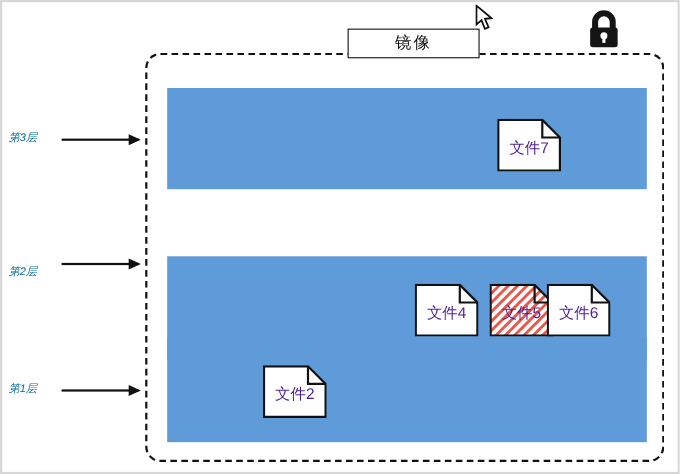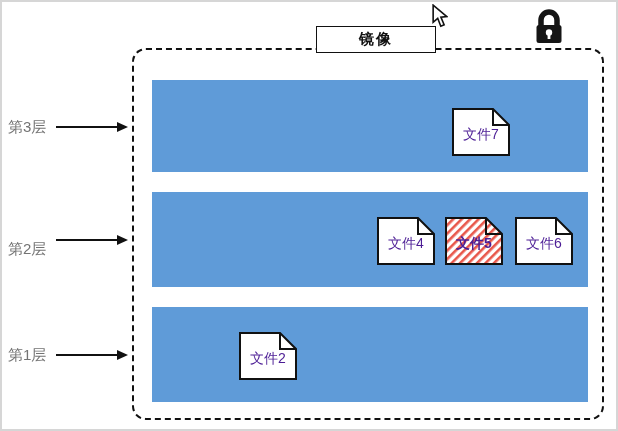--- a/index.html
+++ b/index.html
@@ -24,21 +24,21 @@
     background: #fff;
   }
 
   .title-box {
     position: absolute;
     left: 314px; top: 24px;
     width: 120px; height: 27px;
     background: #fff;
     border: 1px solid #111;
     display: flex; align-items: center; justify-content: center;
-    font-size: 15px; font-weight: 700;
+    font-size: 15px; font-weight: 400;
     z-index: 3;
     letter-spacing: 2px;
   }
 
   .lock { position: absolute; left: 527px; top: 5px; width: 40px; height: 40px; z-index: 4; }
   .lock svg { width: 100%; height: 100%; display: block; }
 
   .cursor { position: absolute; left: 430px; top: 2px; width: 16px; height: 24px; z-index: 6; }
   .cursor svg { width: 100%; height: 100%; display: block; }
 
@@ -50,24 +50,25 @@
     z-index: 2;
   }
   .bar-3 { top: 78px;  height: 92px; }
   .bar-2 { top: 190px; height: 95px; }
   .bar-1 { top: 305px; height: 95px; }
 
   .layer-label {
     position: absolute;
     left: 6px;
     width: 48px;
-    font-size: 15px;
-    color: #737373;
+    font-size: 10px;
+    color: #0369a1;
     z-index: 2;
     white-space: nowrap;
+    font-style: italic;
   }
   .label-3 { top: 116px; }
   .label-2 { top: 238px; }
   .label-1 { top: 344px; }
 
   .arrow {
     position: absolute;
     left: 54px;
     width: 70px;
     height: 2px;
@@ -153,36 +154,36 @@
       <svg class="file-shape" viewBox="0 0 58 48" preserveAspectRatio="none">
         <path class="doc" fill="#ffffff" d="M1 1 H41 L57 17 V47 H1 Z"></path>
         <path class="fold" d="M41 1 V17 H57"></path>
       </svg>
       <span class="file-label">文件7</span>
     </div>
   </div>
 
   <div class="layer-label label-2">第2层</div>
   <div class="arrow arrow-2"></div>
-  <div class="bar bar-2" style="background: rgb(95, 155, 216);">
+  <div class="bar bar-2" style="background: rgb(95, 155, 216); margin-top: 41px;">
     <div class="file" style="left:225px; top:25px;">
       <svg class="file-shape" viewBox="0 0 58 48" preserveAspectRatio="none">
         <path class="doc" fill="#ffffff" d="M1 1 H41 L57 17 V47 H1 Z"></path>
         <path class="fold" d="M41 1 V17 H57"></path>
       </svg>
       <span class="file-label">文件4</span>
     </div>
-    <div class="file" style="left:293px; top:25px;font-weight:bold;">
+    <div class="file" style="left:293px; top:25px;">
       <svg class="file-shape" viewBox="0 0 58 48" preserveAspectRatio="none">
         <path class="doc" fill="url(#hatch)" d="M1 1 H41 L57 17 V47 H1 Z"></path>
         <path class="fold" d="M41 1 V17 H57"></path>
       </svg>
       <span class="file-label">文件5</span>
     </div>
-    <div class="file" style="left:363px; top:25px;">
+    <div class="file" style="left:345px; top:25px;">
       <svg class="file-shape" viewBox="0 0 58 48" preserveAspectRatio="none">
         <path class="doc" fill="#ffffff" d="M1 1 H41 L57 17 V47 H1 Z"></path>
         <path class="fold" d="M41 1 V17 H57"></path>
       </svg>
       <span class="file-label">文件6</span>
     </div>
   </div>
 
   <div class="layer-label label-1">第1层</div>
   <div class="arrow arrow-1"></div>

